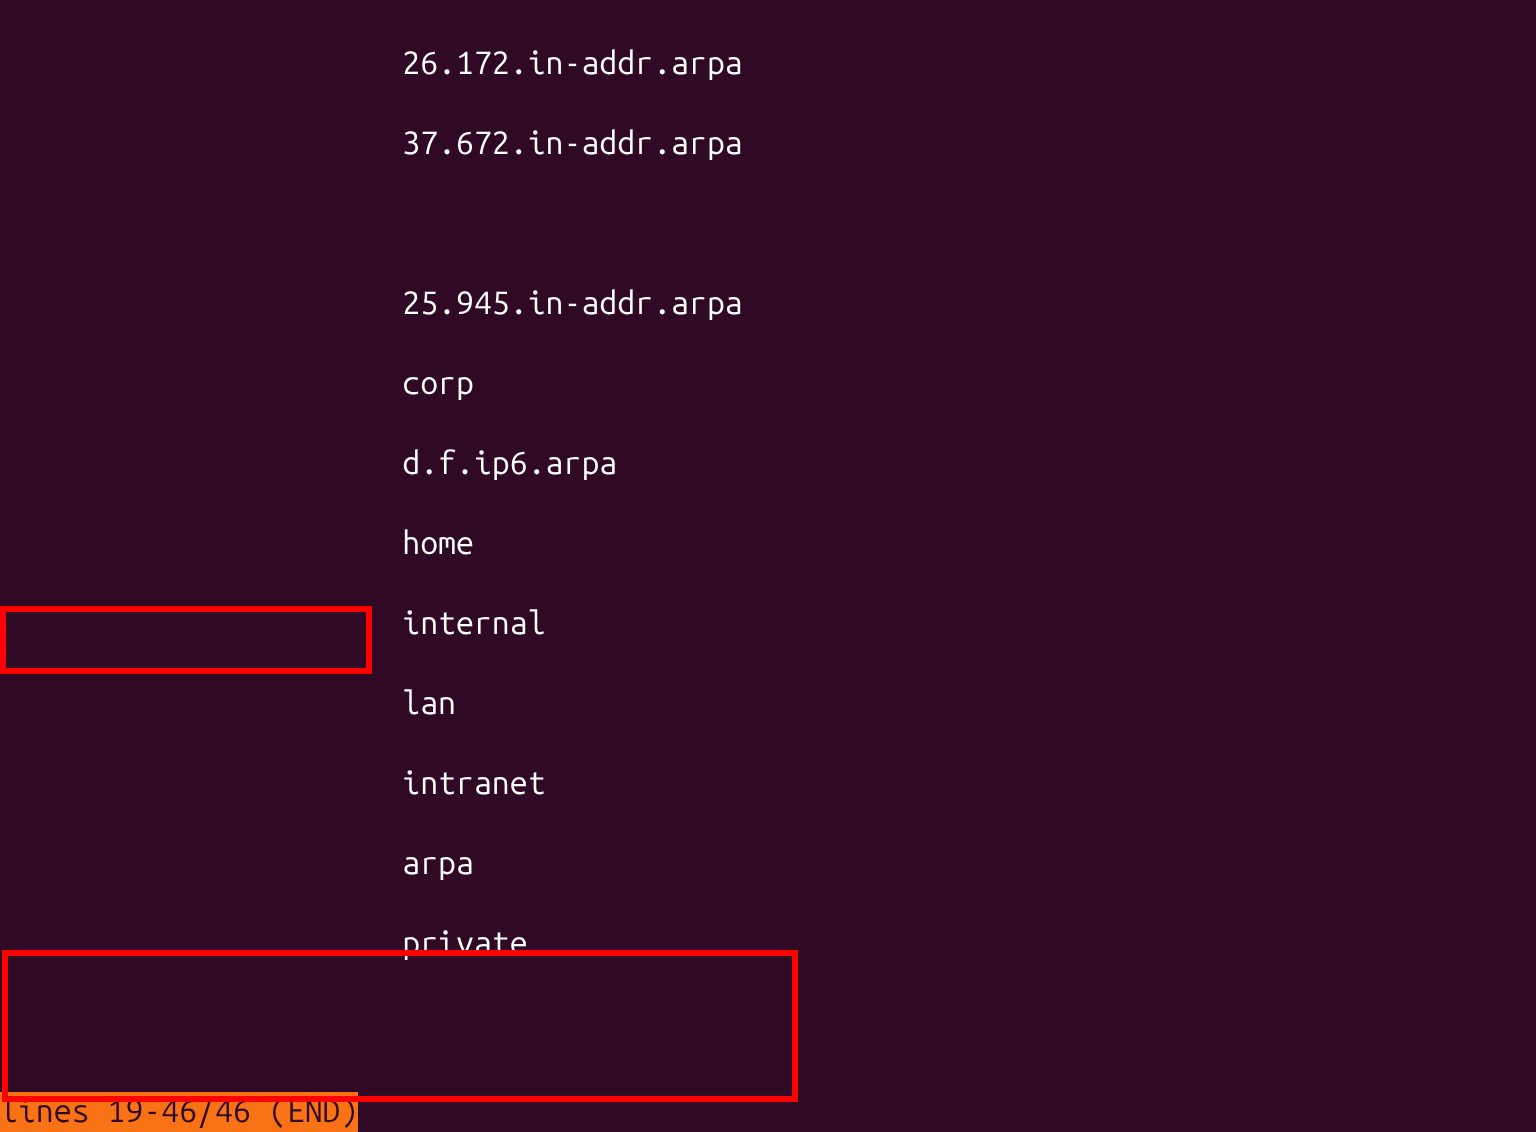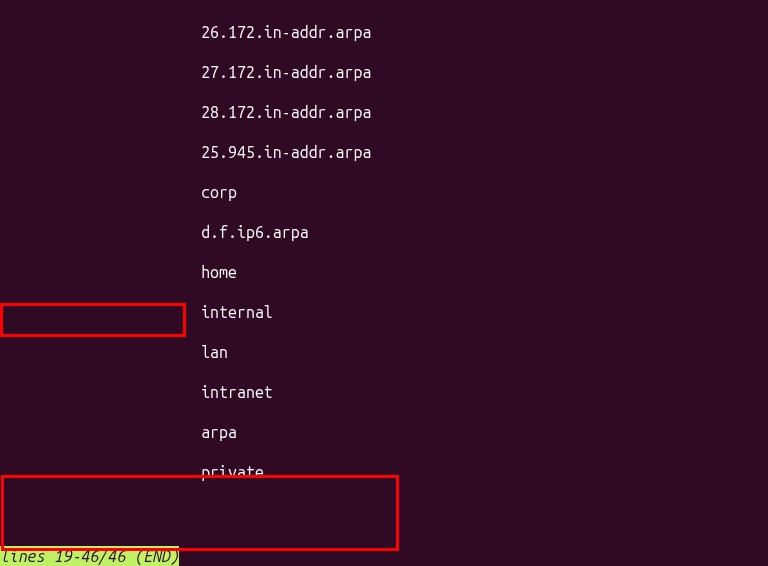--- a/index.html
+++ b/index.html
@@ -38,32 +38,31 @@
       pointer-events: none;
       left: 1px;
       top: 475px;
       width: 398px;
       height: 76px;
     }
     .status {
       position: absolute;
       bottom: 0;
       left: 0;
-      background: #bef264;
+      background: #f97316;
       color: #300A24;
-      font-style: italic;
     }
   </style>
 </head>
 <body>
 
 <div class="terminal">
 <span class="line"><span>                      </span><span>26.172.in-addr.arpa</span></span>
-<span class="line"><span>                      </span><span>27.172.in-addr.arpa</span></span>
-<span class="line"><span>                      </span><span>28.172.in-addr.arpa</span></span>
+<span class="line"><span>                      </span><span>37.672.in-addr.arpa</span></span>
+<span class="line"><span>                      </span></span>
 <span class="line"><span>                      </span><span>25.945.in-addr.arpa</span></span>
 <span class="line"><span>                      </span><span>corp</span></span>
 <span class="line"><span>                      </span><span>d.f.ip6.arpa</span></span>
 <span class="line"><span>                      </span><span>home</span></span>
 <span class="line"><span>                      </span><span>internal</span></span>
 <span class="line"><span>                      </span><span>lan</span></span>
 <span class="line"><span>                      </span><span>intranet</span></span>
 <span class="line"><span>                      </span><span>arpa</span></span>
 <span class="line"><span>                      </span><span>private</span></span>
 

